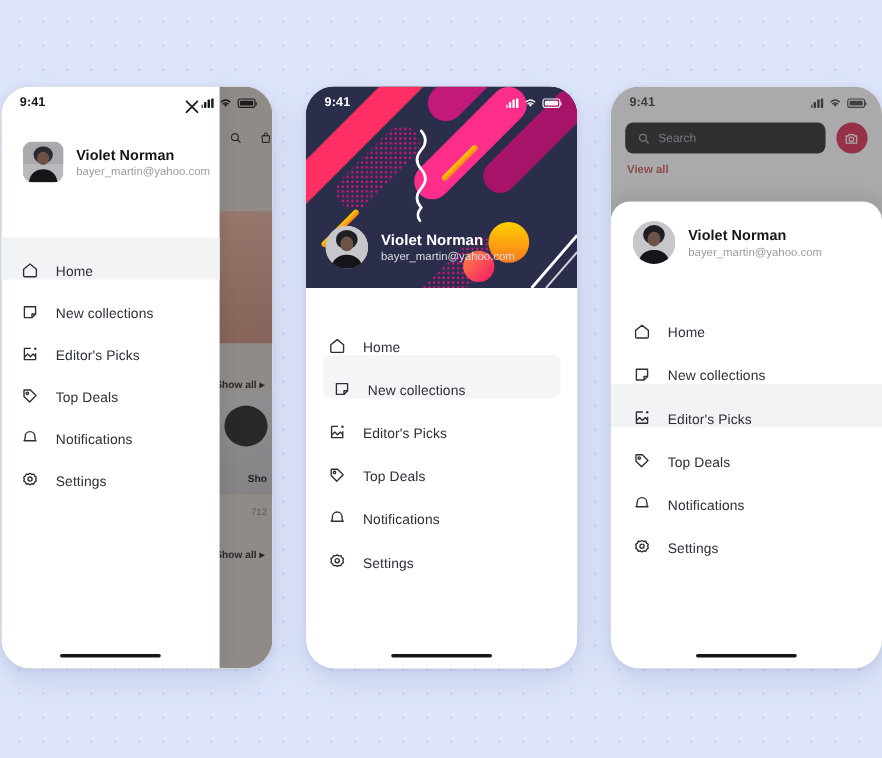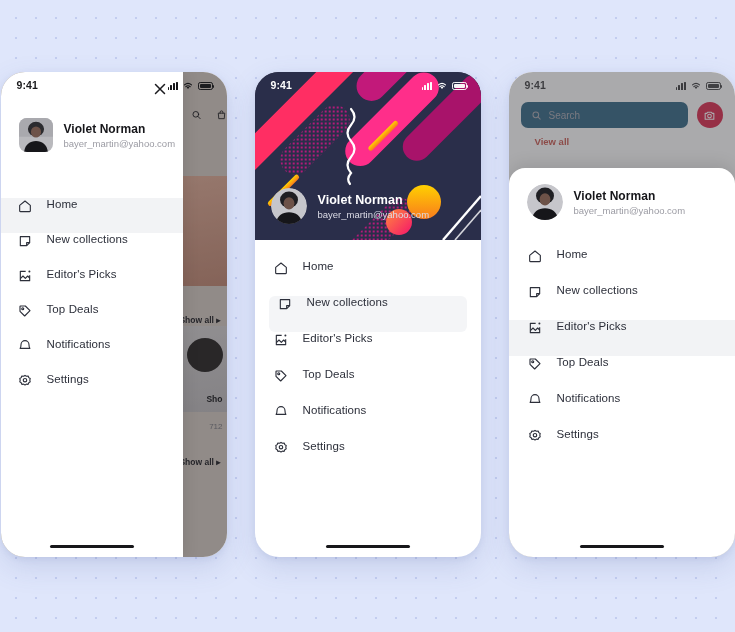--- a/index.html
+++ b/index.html
@@ -63,21 +63,21 @@
     content:""; position:absolute; inset:1px; background: currentColor; border-radius: 1px;
   }
   .batt::after {
     content:""; position:absolute; right:-2.6px; top:2px; width:1.5px; height:3.4px;
     background: currentColor; border-radius: 0 1px 1px 0;
   }
 
   
   .menu { padding: 4px 0; }
   .menu-item {
-    display: flex; align-items: flex-start;
+    display: flex; align-items: flex-end;
     gap: 14px;
     height: 35px;
     padding: 0 16px;
     cursor: pointer;
   }
   .menu-item .mi-label { font-size: 11.5px; color: #2c2f3a; letter-spacing: .1px; }
   .menu-item.active { background: #f2f3f5; }
   .mi-ico { width: 16px; height: 16px; flex: 0 0 16px; color: #2c2f3a; display:block; }
   .mi-ico svg { width: 100%; height: 100%; display: block; }
 
@@ -143,35 +143,35 @@
   }
 
   
   .p3-bg { position: absolute; inset: 0; background: #ffffff; }
   .p3-dim { position: absolute; inset: 0; background: rgba(92,92,96,.52); z-index: 2; }
   .p3-searchrow {
     position: absolute; top: 30px; left: 12px; right: 12px;
     display: flex; align-items: center; gap: 9px; z-index: 1;
   }
   .p3-search {
-    flex: 1; height: 26px; border-radius: 7px; background: #0c4a6e;
+    flex: 1; height: 26px; border-radius: 7px; background: #000000;
     display: flex; align-items: center; gap: 7px; padding: 0 10px;
     font-size: 10px; color: #9a9aa4;
   }
   .p3-cam {
     width: 26px; height: 26px; border-radius: 50%;
     background: #d5002b; flex: 0 0 26px;
     display: flex; align-items: center; justify-content: center; color: #fff;
   }
   .p3-discoverrow {
     position: absolute; top: 64px; left: 14px; right: 14px; z-index: 1;
     display: flex; align-items: baseline; justify-content: space-between;
   }
   .p3-title { font-size: 21px; font-weight: bold; color: #121214; letter-spacing: -.3px; }
-  .p3-viewall { font-size: 9.5px; color: #c0392f; font-weight: 600; margin-left: 12px; }
+  .p3-viewall { font-size: 9.5px; color: #c0392f; font-weight: 600; }
   .p3-sheet {
     position: absolute; left: 0; right: 0; top: 96px; bottom: 0;
     background: #fff; border-radius: 16px 16px 0 0; z-index: 4;
     box-shadow: 0 -4px 16px rgba(0,0,0,.10);
     display: flex; flex-direction: column;
   }
   .p3-profile { display: flex; align-items: center; gap: 11px; padding: 16px 18px 16px 18px; }
   .p3-avatar { width: 36px; height: 36px; border-radius: 50%; overflow: hidden; flex: 0 0 36px; }
   .p3-menu-wrap { padding-top: 8px; }
   .p3-menu .menu-item { height: 36px; padding: 0 18px; }

